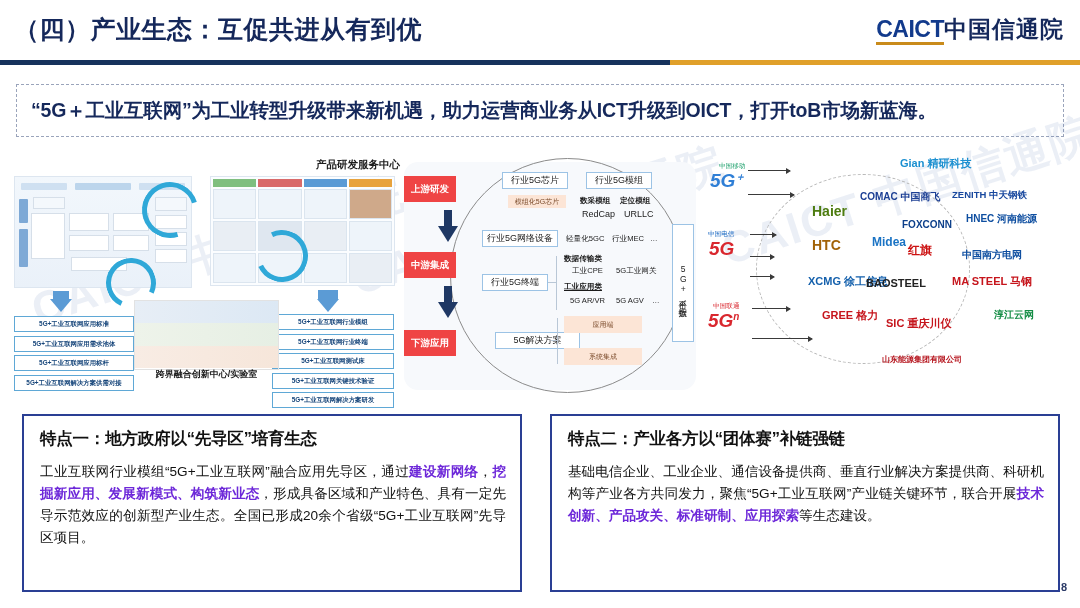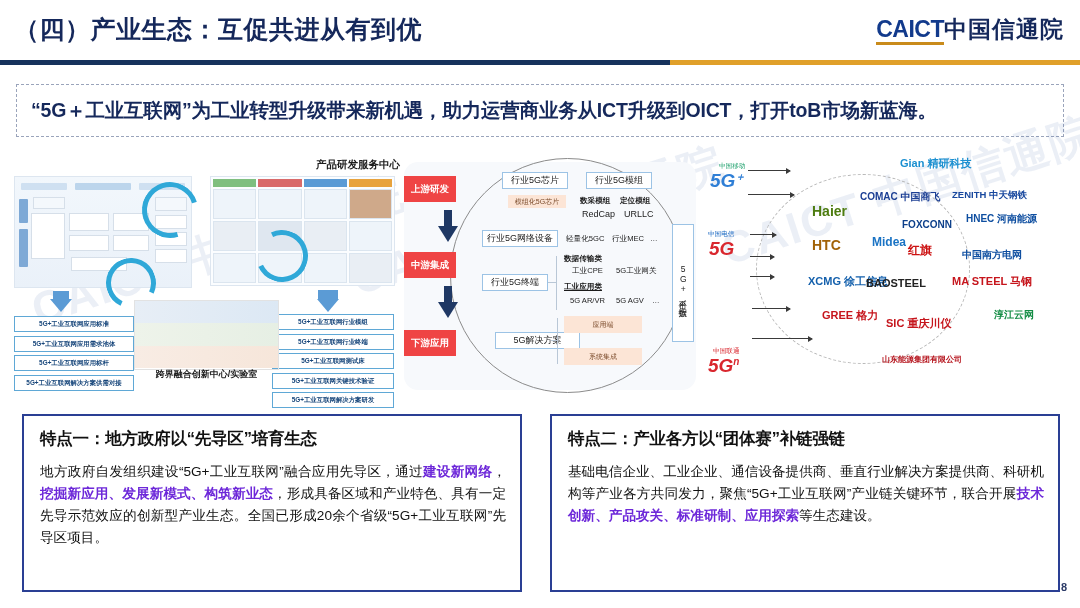--- a/index.html
+++ b/index.html
@@ -337,21 +337,21 @@
       <div class="dash-ellipse"></div>
 
       <div class="carrier" style="left:6px; top:10px;">
         <div class="carrier-name" style="color:#1a9f6a;">中国移动</div>
         <div class="g5" style="color:#2f7fd6;">5G<sup style="font-size:10px;">＋</sup></div>
       </div>
       <div class="carrier" style="left:4px; top:78px;">
         <div class="carrier-name" style="color:#1565c0;">中国电信</div>
         <div class="g5" style="color:#d9272e;">5G</div>
       </div>
-      <div class="carrier" style="left:4px; top:150px;margin-top:45px;">
+      <div class="carrier" style="left:4px; top:150px;">
         <div class="carrier-name" style="color:#d9272e;">中国联通</div>
         <div class="g5" style="color:#d9272e;">5G<sup style="font-size:10px;">n</sup></div>
       </div>
 
       <div class="conn" style="left:44px; top:18px; width:42px;"></div>
       <div class="conn" style="left:44px; top:42px; width:46px;"></div>
       <div class="conn" style="left:46px; top:82px; width:26px;"></div>
       <div class="conn" style="left:46px; top:104px; width:24px;"></div>
       <div class="conn" style="left:46px; top:124px; width:24px;"></div>
       <div class="conn" style="left:48px; top:156px; width:38px;"></div>
@@ -373,21 +373,21 @@
       <div class="logo" style="left:118px; top:158px; font-size:11px; color:#c6151c;">GREE 格力</div>
       <div class="logo" style="left:182px; top:166px; font-size:11px; color:#c6151c;">SIC 重庆川仪</div>
       <div class="logo" style="left:290px; top:158px; font-size:10px; color:#138c44;">淳江云网</div>
       <div class="logo" style="left:178px; top:204px; font-size:8px; color:#b5121b;">山东能源集团有限公司</div>
     </div>
   </div>
 
   <div class="fbox fboxL">
     <div class="fb-title">特点一：地方政府以“先导区”培育生态</div>
     <div class="fb-body">
-      <span>地方政府自发组织建设“5G+工业互联网”融合应用先导区，通过</span><span class="hl">建设新网络</span><span>，</span><span class="hl">挖掘新应用、发展新模式、构筑新业态</span><span>，形成具备区域和产业特色、具有一定先导示范效应的创新型产业生态。全国已形成20余个省级“5G+工业互联网”先导区项目。</span>
+      <span>工业互联网行业模组“5G+工业互联网”融合应用先导区，通过</span><span class="hl">建设新网络</span><span>，</span><span class="hl">挖掘新应用、发展新模式、构筑新业态</span><span>，形成具备区域和产业特色、具有一定先导示范效应的创新型产业生态。全国已形成20余个省级“5G+工业互联网”先导区项目。</span>
     </div>
   </div>
 
   <div class="fbox fboxR">
     <div class="fb-title">特点二：产业各方以“团体赛”补链强链</div>
     <div class="fb-body">
       <span>基础电信企业、工业企业、通信设备提供商、垂直行业解决方案提供商、科研机构等产业各方共同发力，聚焦“5G+工业互联网”产业链关键环节，联合开展</span><span class="hl">技术创新、产品攻关、标准研制、应用探索</span><span>等生态建设。</span>
     </div>
   </div>
 

